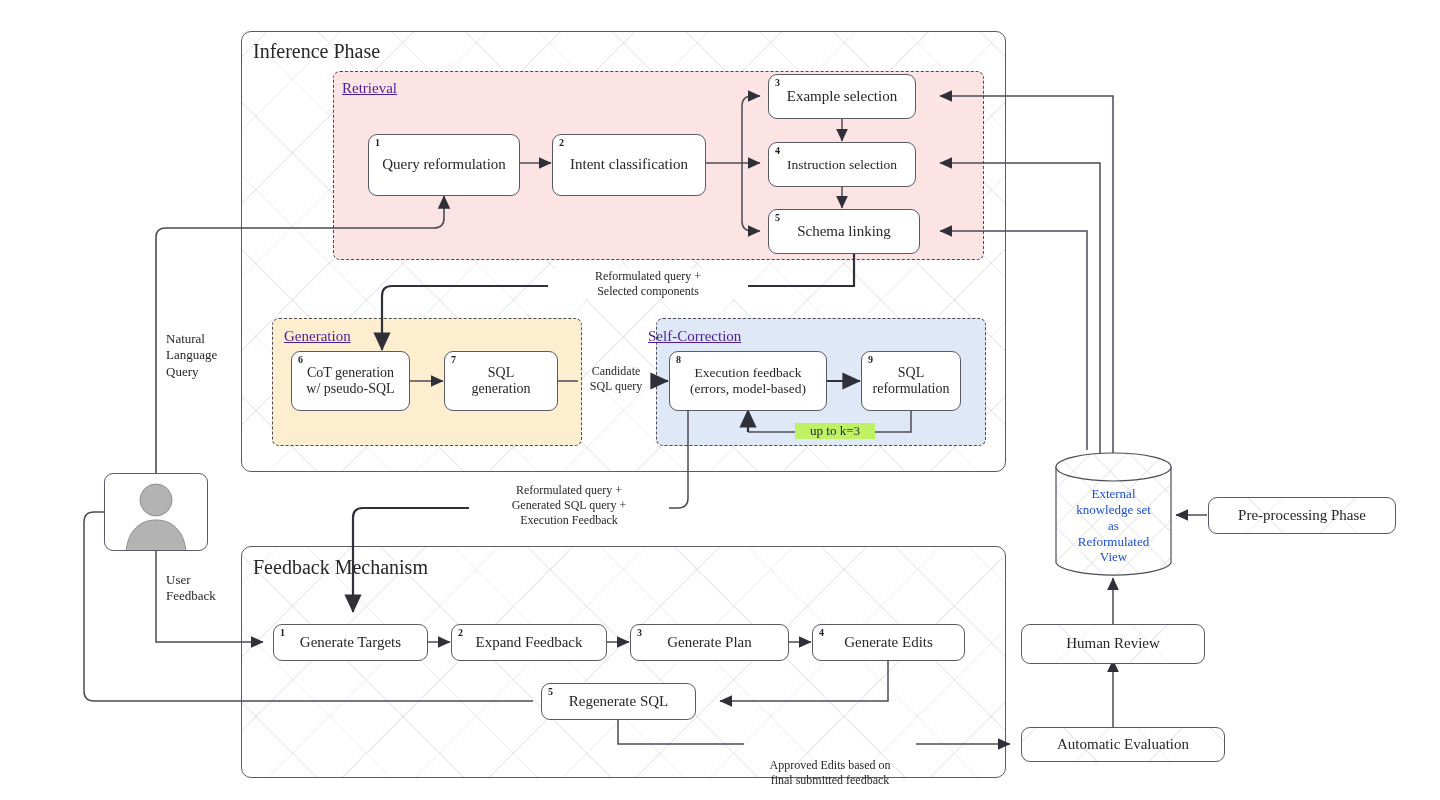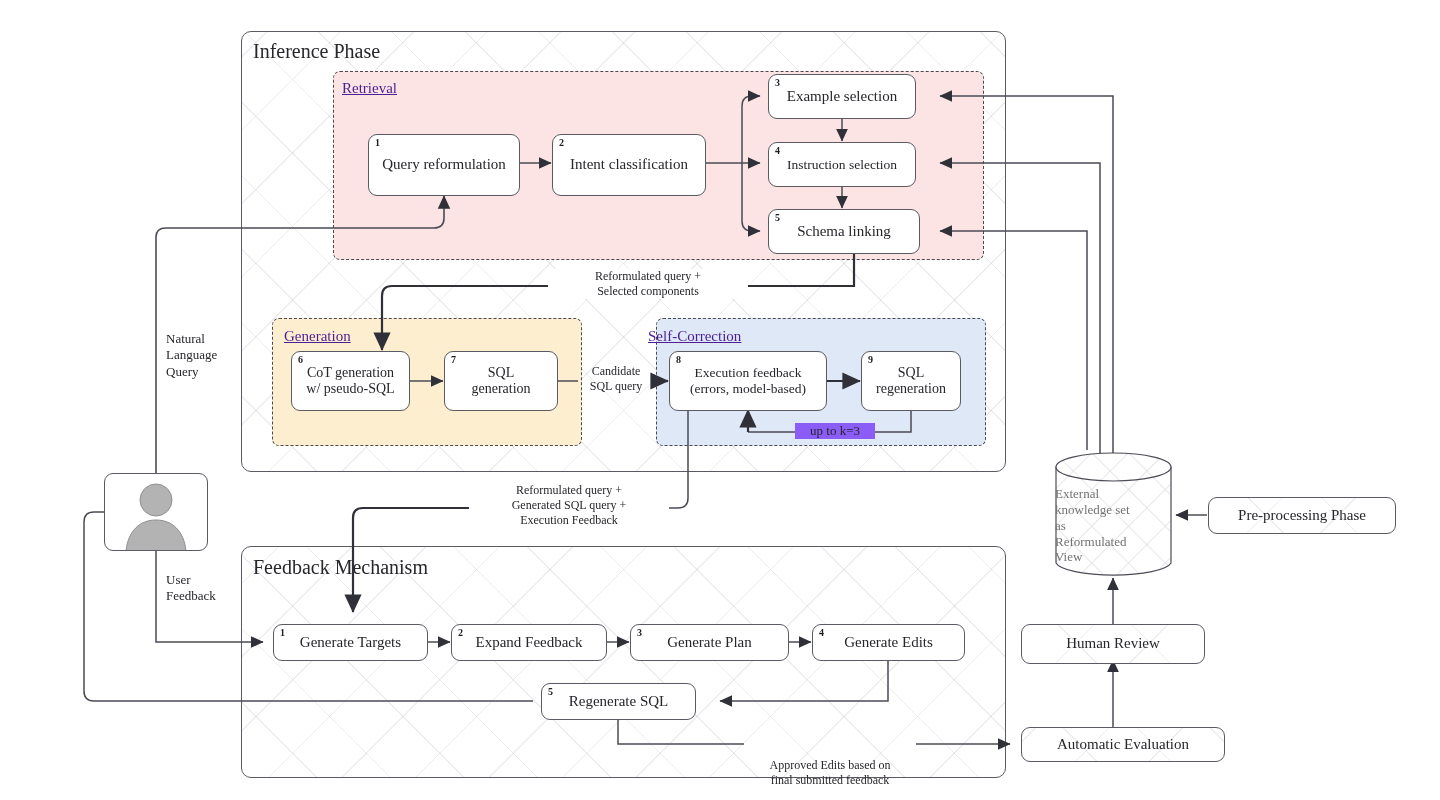--- a/index.html
+++ b/index.html
@@ -16,21 +16,21 @@
       repeating-linear-gradient(45deg, rgba(150,150,160,.17) 0 1.1px, rgba(0,0,0,0) 1.1px 52px),
       repeating-linear-gradient(-45deg, rgba(150,150,160,.17) 0 1.1px, rgba(0,0,0,0) 1.1px 52px);}
   .clabel{position:absolute;font-size:20px;color:#26262b;}
   .sub{position:absolute;box-sizing:border-box;border:1.6px dashed #4a4a52;border-radius:7px;}
   .sublabel{position:absolute;font-size:15px;color:#4c1d95;text-decoration:underline;}
   .edgelabel{position:absolute;font-size:12px;color:#26262b;line-height:1.25;text-align:center;
              background:transparent;}
   .edgelabel.left{text-align:left;}
   .actor{position:absolute;box-sizing:border-box;border:1px solid #5a5a63;border-radius:9px;background:#fff;}
   .cyl{position:absolute;}
-  .cyl .txt{position:absolute;left:0;right:0;top:34px;text-align:left;font-size:13px;line-height:1.22;color:#737373;}
+  .cyl .txt{position:absolute;left:0;right:0;top:34px;text-align:center;font-size:13px;line-height:1.22;color:#1d4ed8;}
 </style>
 </head>
 <body>
 
 <div id="stage">
 
   <div class="container hatch" style="left:241px;top:31px;width:765px;height:441px;"></div>
   <div class="clabel" style="left:253px;top:40px;">Inference Phase</div>
 
   <div class="container hatch" style="left:241px;top:546px;width:765px;height:232px;"></div>
@@ -147,21 +147,21 @@
 
   <div class="node" style="left:669px;top:351px;width:158px;height:60px;flex-direction:column;font-size:13.5px;">
     <span class="num">8</span>
     <span>Execution feedback</span>
     <span>(errors, model-based)</span>
   </div>
 
   <div class="node" style="left:861px;top:351px;width:100px;height:60px;flex-direction:column;font-size:14px;">
     <span class="num">9</span>
     <span>SQL</span>
-    <span>regeneration</span>
+    <span>reformulation</span>
   </div>
 
   <div class="node" style="left:273px;top:624px;width:155px;height:37px;">
     <span class="num">1</span>
     <span>Generate Targets</span>
   </div>
 
   <div class="node" style="left:451px;top:624px;width:156px;height:37px;">
     <span class="num">2</span>
     <span>Expand Feedback</span>
@@ -236,21 +236,21 @@
   <div class="edgelabel" style="left:548px;top:269px;width:200px;background:#ffffff;">
     <div>Reformulated query +</div>
     <div>Selected components</div>
   </div>
 
   <div class="edgelabel" style="left:577px;top:364px;width:78px;font-size:12px;">
     <div>Candidate</div>
     <div>SQL query</div>
   </div>
 
-  <div class="edgelabel" style="left:795px;top:423px;width:80px;font-size:13px;background:#8b5cf6;">
+  <div class="edgelabel" style="left:795px;top:423px;width:80px;font-size:13px;background:#bef264;">
     <span>up to k=3</span>
   </div>
 
   <div class="edgelabel" style="left:469px;top:483px;width:200px;background:#ffffff;">
     <div>Reformulated query +</div>
     <div>Generated SQL query +</div>
     <div>Execution Feedback</div>
   </div>
 
   <div class="edgelabel" style="left:744px;top:726px;width:172px;margin-top:32px;">

